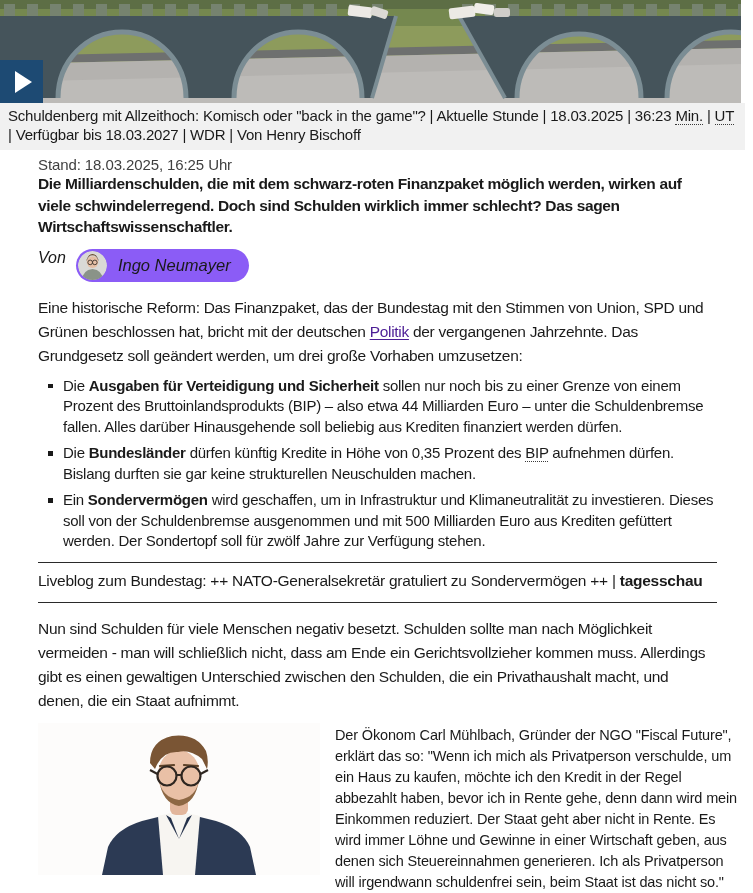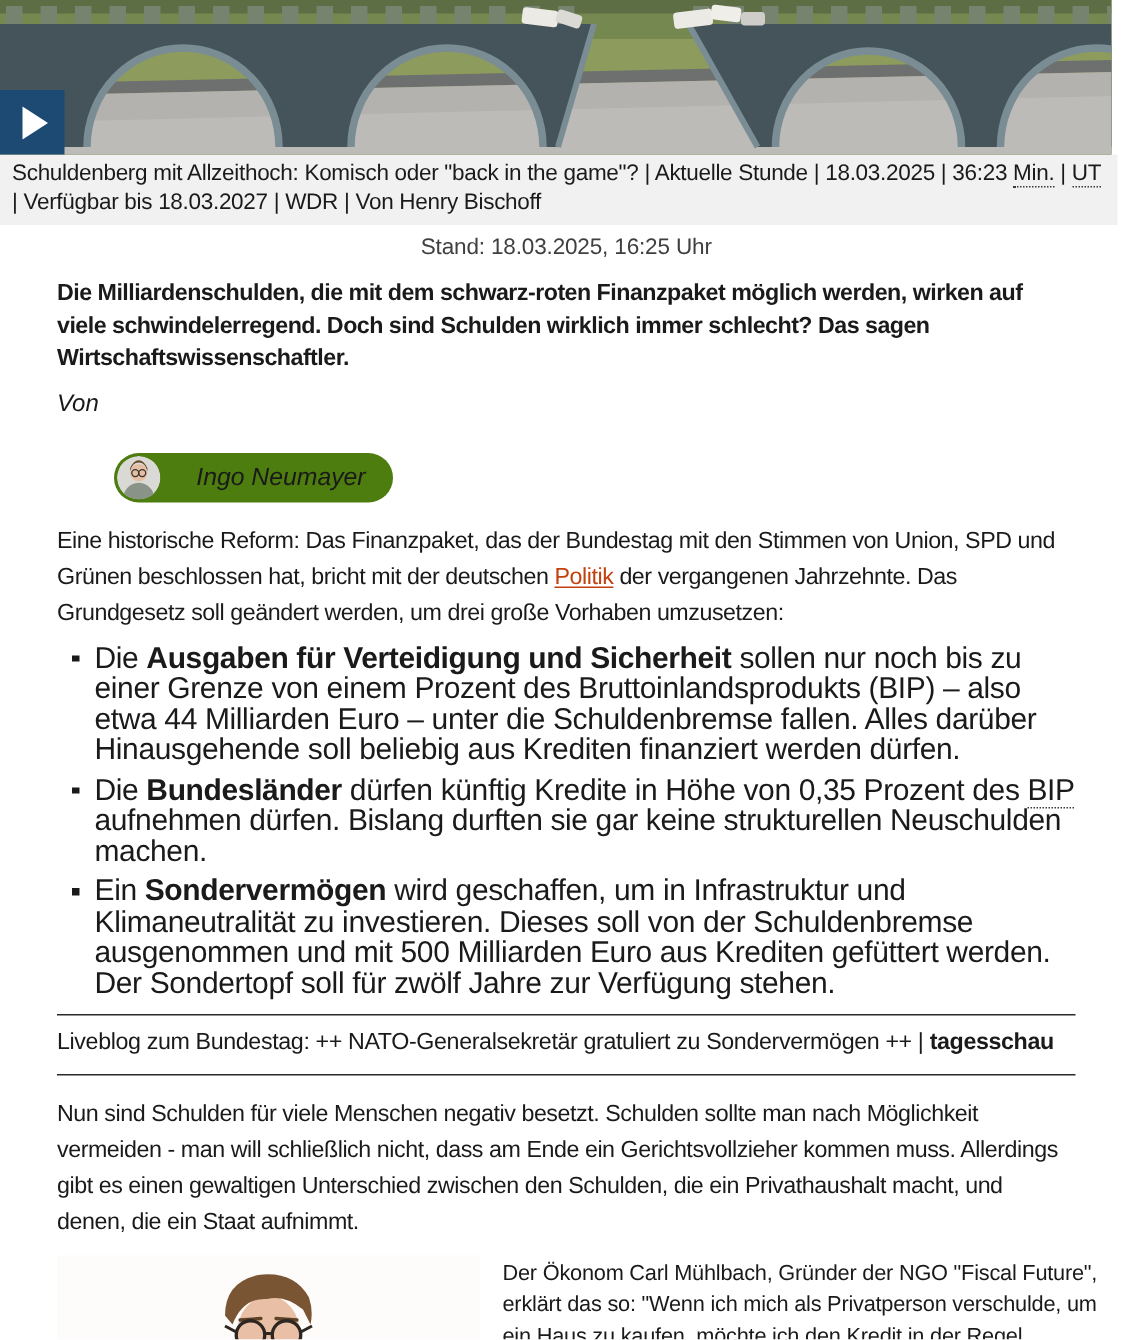--- a/index.html
+++ b/index.html
@@ -61,78 +61,75 @@
     line-height: 26px;
     font-weight: bold;
     letter-spacing: -0.3px;
   }
   .stand {
     margin-top: 6px;
     font-size: 15px;
     line-height: 17px;
     color: #3f3f3f;
     letter-spacing: -0.1px;
-    text-align: center;
   }
   .teaser {
-    margin-top: 12px;
     font-size: 15.5px;
     font-weight: bold;
     line-height: 21.5px;
     letter-spacing: -0.35px;
   }
 
   .byline {
     margin-top: 11px;
     display: flex;
     align-items: flex-start;
     gap: 10px;
     font-style: italic;
     font-size: 16px;
   }
   .author-pill {
     display: inline-flex;
     align-items: center;
-    gap: 24px;
-    background: #4d7c0f;
+    gap: 11px;
+    background: #8b5cf6;
     border-radius: 18px;
     padding: 2px 18px 2px 2px;
     cursor: pointer;
-    margin-top: 41px;
   }
   .avatar {
     width: 29px; height: 29px;
     border-radius: 50%;
     overflow: hidden;
     flex-shrink: 0;
   }
   .avatar svg { display: block; }
   .author-name { font-style: italic; font-size: 16.5px; color: #1a1a1a; }
 
   .para {
     margin-top: 14px;
     font-size: 15.5px;
     line-height: 24px;
     letter-spacing: -0.3px;
   }
   .inline-link {
-    color: #c2410c;
+    color: #4c1d95;
     text-decoration: underline;
     text-underline-offset: 2px;
     cursor: pointer;
   }
 
   ul.facts {
     margin: 8px 0 0 10px;
     list-style: none;
   }
   ul.facts li {
     position: relative;
     padding-left: 15px;
-    font-size: 20px;
+    font-size: 15px;
     line-height: 20.5px;
     letter-spacing: -0.25px;
     margin-bottom: 6px;
   }
   ul.facts li::before {
     content: "";
     position: absolute;
     left: 0; top: 8px;
     width: 4.5px; height: 4.5px;
     background: #1a1a1a;

